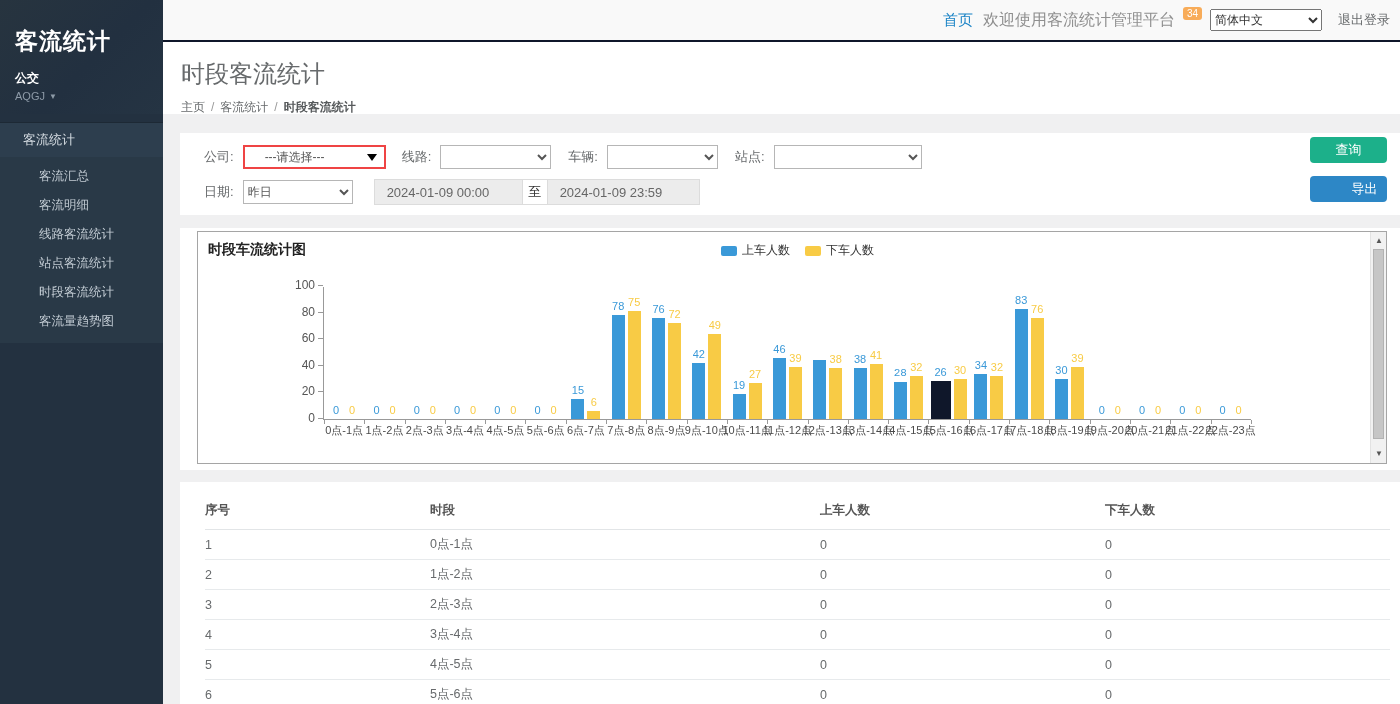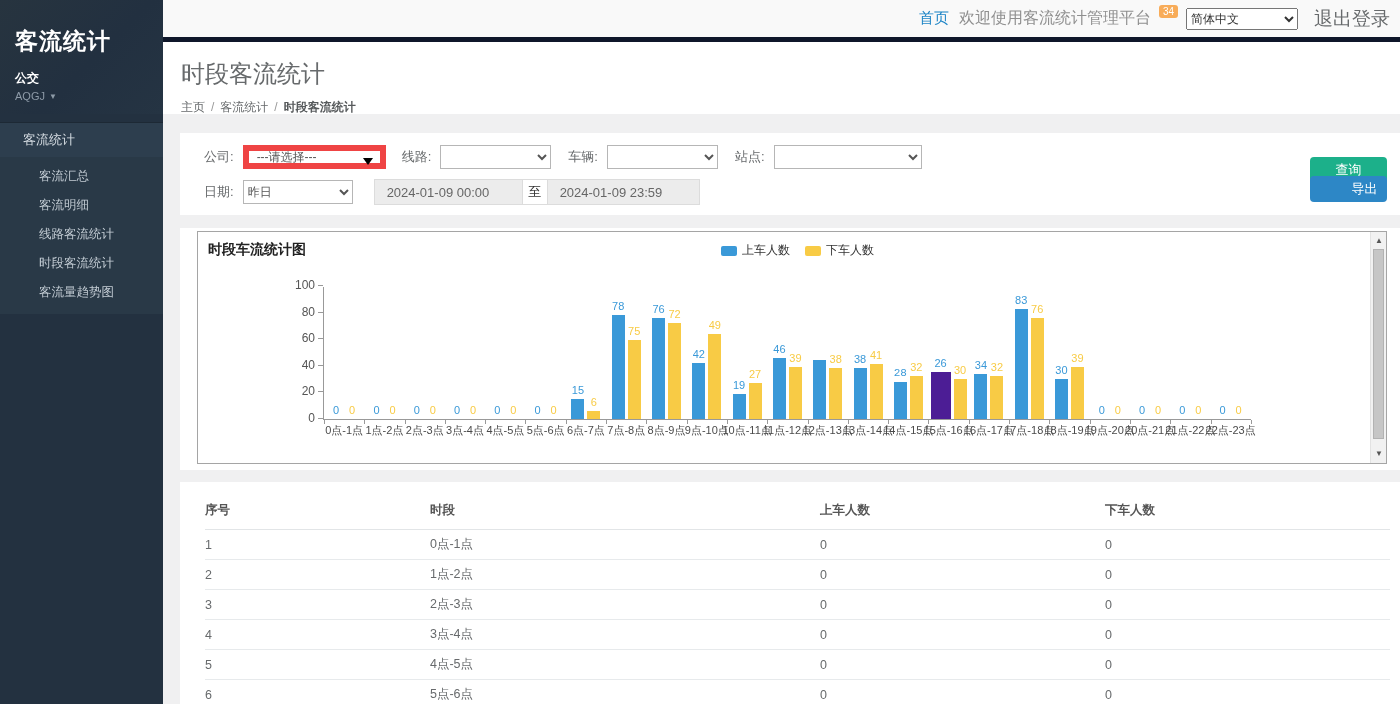--- a/index.html
+++ b/index.html
@@ -14,51 +14,51 @@
   .org-code .caret { display:inline-block; margin-left:4px; font-size:8px; vertical-align:1px; }
   .nav { margin-top:8px; }
   .nav-section-header { background:#2d3e4e; color:#d6dde3; font-size:13px; padding:8px 0 8px 23px; cursor:pointer; border-top:1px solid #1d2935; }
   .submenu { background:#293947; padding:5px 0 7px 0; }
   .submenu-item { color:#c3ccd4; font-size:12.5px; padding:6px 0 6px 39px; cursor:pointer; }
   .nav-item { color:#ccd4da; font-size:13px; padding:10px 0 10px 23px; cursor:pointer; }
 
   
   .main { position:absolute; left:163px; top:0; width:1237px; height:704px; }
 
-  .topbar { height:42px; background:#f9f9f9; border-bottom:5px solid #0f172a; display:flex; align-items:center; justify-content:flex-end; padding-right:10px; }
+  .topbar { height:42px; background:#f9f9f9; border-bottom:2px solid #0f172a; display:flex; align-items:center; justify-content:flex-end; padding-right:10px; }
   .home-link { color:#1c84c6; font-size:15px; margin-right:10px; cursor:pointer; }
   .welcome { color:#8f8f8f; font-size:16px; }
   .notif-badge { background:#f8ac59; color:#fff; font-size:10px; border-radius:3px; padding:1px 4px; margin:0 8px 0 8px; position:relative; top:-7px; }
   .lang-select { width:112px; height:22px; font-size:12px; color:#333; }
-  .logout { color:#676a6c; font-size:19px; margin-left:16px; cursor:pointer; }
+  .logout { color:#676a6c; font-size:13px; margin-left:16px; cursor:pointer; }
 
   .page-heading { background:#fff; padding:16px 0 0 18px; height:72px; }
   .page-title { color:#676a6c; font-size:24px; font-weight:400; }
   .breadcrumb { margin-top:9px; font-size:12px; color:#676a6c; }
   .breadcrumb .crumb { cursor:pointer; }
   .breadcrumb .sep { margin:0 6px; color:#9a9a9a; }
   .breadcrumb .current { font-weight:bold; color:#575a5c; }
 
   .content { padding:19px 0 0 17px; }
   .panel { background:#fff; width:1220px; }
 
   
   .filter-panel { height:82px; position:relative; padding:12px 0 0 24px; margin-bottom:13px; }
   .filter-row { display:flex; align-items:center; height:24px; margin-bottom:11px; }
   .f-label { color:#676a6c; font-size:13px; margin-right:9px; }
-  .fake-select { width:143px; height:24px; border:6px solid #ef4444; background:#fff; font-size:12px; color:#555; display:flex; align-items:center; padding-left:8px; position:relative; cursor:pointer; margin-right:16px; }
+  .fake-select { width:143px; height:24px; border:2px solid #ef4444; background:#fff; font-size:12px; color:#555; display:flex; align-items:center; padding-left:20px; position:relative; cursor:pointer; margin-right:16px; }
   .fake-select .tri { position:absolute; right:7px; top:7px; width:0; height:0; border-left:5px solid transparent; border-right:5px solid transparent; border-top:7px solid #000; }
   select.native { height:24px; border:1px solid #b6b6b6; background:#fff; font-size:12px; color:#555; margin-right:17px; }
   .w111 { width:111px; } .w148 { width:148px; } .w113 { width:110px; }
   .date-group { display:flex; align-items:center; height:26px; margin-left:4px; }
   .date-input { background:#ececec; border:1px solid #dcdcdc; color:#666; font-size:13px; height:26px; display:flex; align-items:center; padding-left:12px; cursor:pointer; }
   .di1 { width:149px; } .di2 { width:153px; }
   .date-sep { width:24px; height:26px; border-top:1px solid #dcdcdc; border-bottom:1px solid #dcdcdc; background:#fff; color:#333; font-size:13px; display:flex; align-items:center; justify-content:center; }
   .btn { position:absolute; right:13px; width:77px; height:26px; border:none; border-radius:4px; color:#fff; font-size:13px; cursor:pointer; font-family:inherit; }
-  .btn-query { top:24px; background:#1cb08a; }
+  .btn-query { top:4px; background:#1cb08a; }
   .btn-export { top:43px; background:#2d87c6;padding-left:32px; }
 
   
   .chart-panel { height:242px; padding:3px 13px 0 17px; margin-bottom:12px; }
   .chart-box { position:relative; height:233px; border:1px solid #a5a5a5; background:#fff; }
   .chart-title { position:absolute; top:9px; left:10px; font-size:14px; font-weight:bold; color:#222; }
   .legend { position:absolute; top:10px; left:523px; display:flex; gap:15px; }
   .legend-item { display:flex; align-items:center; gap:5px; font-size:12px; color:#333; }
   .swatch { width:16px; height:10px; border-radius:2px; display:inline-block; }
   .plot { position:absolute; left:125px; top:55px; width:928px; height:133px; border-left:1px solid #999; border-bottom:1px solid #999; display:flex; }
@@ -90,20 +90,21 @@
     <div class="app-title">客流统计</div>
     <div class="org">公交</div>
     <div class="org-code"><span>AQGJ</span><span class="caret">▼</span></div>
   </div>
   <div class="nav">
     <div class="nav-section-header">客流统计</div>
     <div class="submenu" id="submenu">
         <div class="submenu-item">客流汇总</div>
         <div class="submenu-item">客流明细</div>
         <div class="submenu-item">线路客流统计</div>
+        <div class="submenu-item">站点客流统计</div>
         <div class="submenu-item">时段客流统计</div>
         <div class="submenu-item">客流量趋势图</div>
       </div>
   </div>
 </div>
 
 <div class="main">
 
   <div class="topbar">
     <span class="home-link">首页</span>
@@ -237,21 +238,21 @@
               </div>
               <div class="bar" style="height: 7.98px; background: rgb(248, 203, 69);">
                 <div class="val" style="color: rgb(248, 203, 69);">6</div>
               </div>
               <div class="xlabel">6点-7点</div>
             </div>
             <div class="group">
               <div class="bar" style="height: 103.74px; background: rgb(58, 153, 216);">
                 <div class="val" style="color: rgb(58, 153, 216);">78</div>
               </div>
-              <div class="bar" style="height: 79px; background: rgb(248, 203, 69);">
+              <div class="bar" style="height: 108px; background: rgb(248, 203, 69);">
                 <div class="val" style="color: rgb(248, 203, 69);">75</div>
               </div>
               <div class="xlabel">7点-8点</div>
             </div>
             <div class="group">
               <div class="bar" style="height: 101.08px; background: rgb(58, 153, 216);">
                 <div class="val" style="color: rgb(58, 153, 216);">76</div>
               </div>
               <div class="bar" style="height: 95.76px; background: rgb(248, 203, 69);">
                 <div class="val" style="color: rgb(248, 203, 69);">72</div>
@@ -306,21 +307,21 @@
             <div class="group">
               <div class="bar" style="height: 37.24px; background: rgb(58, 153, 216);">
                 <div class="val" style="color: rgb(58, 153, 216); font-family: Liberation Mono, monospace;">28</div>
               </div>
               <div class="bar" style="height: 42.56px; background: rgb(248, 203, 69);">
                 <div class="val" style="color: rgb(248, 203, 69);">32</div>
               </div>
               <div class="xlabel">14点-15点</div>
             </div>
             <div class="group">
-              <div class="bar" style="height: 47px; background: #4c1d95; padding-left: 20px;">
+              <div class="bar" style="height: 38px; background: #0f172a; padding-left: 20px;">
                 <div class="val" style="color: rgb(58, 153, 216);">26</div>
               </div>
               <div class="bar" style="height: 39.9px; background: rgb(248, 203, 69);">
                 <div class="val" style="color: rgb(248, 203, 69);">30</div>
               </div>
               <div class="xlabel">15点-16点</div>
             </div>
             <div class="group">
               <div class="bar" style="height: 45.22px; background: rgb(58, 153, 216);">
                 <div class="val" style="color: rgb(58, 153, 216);">34</div>

